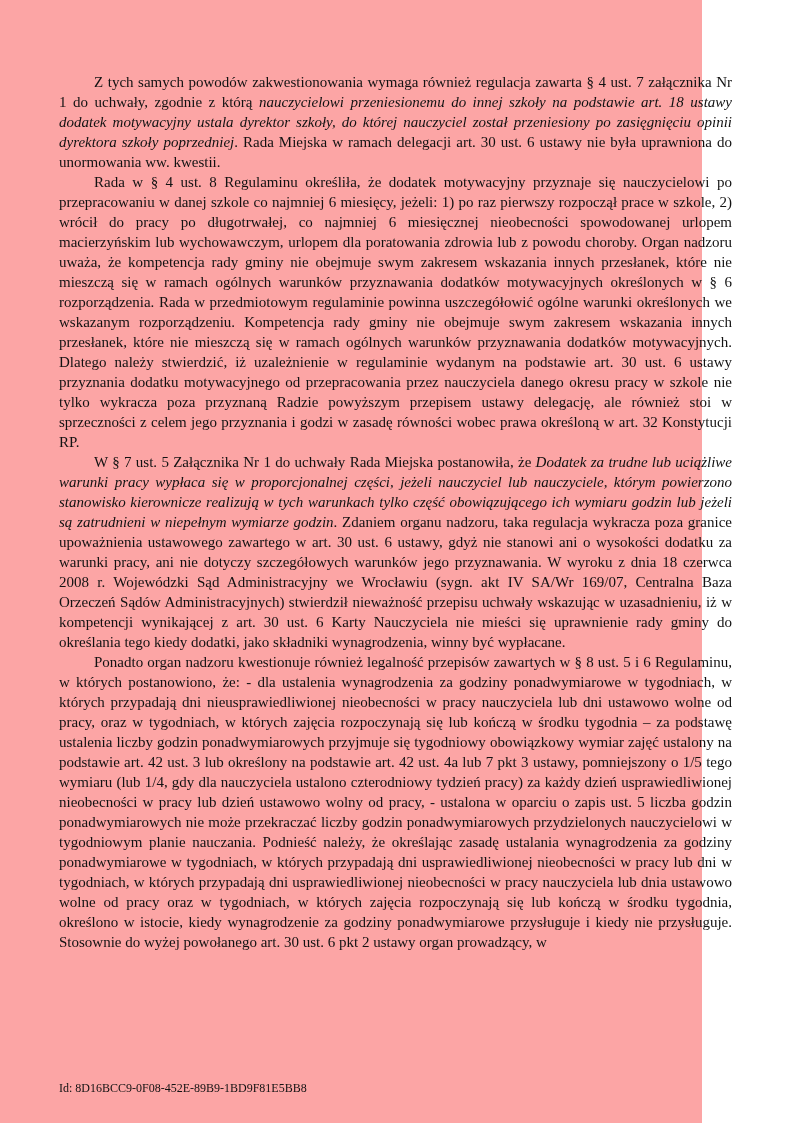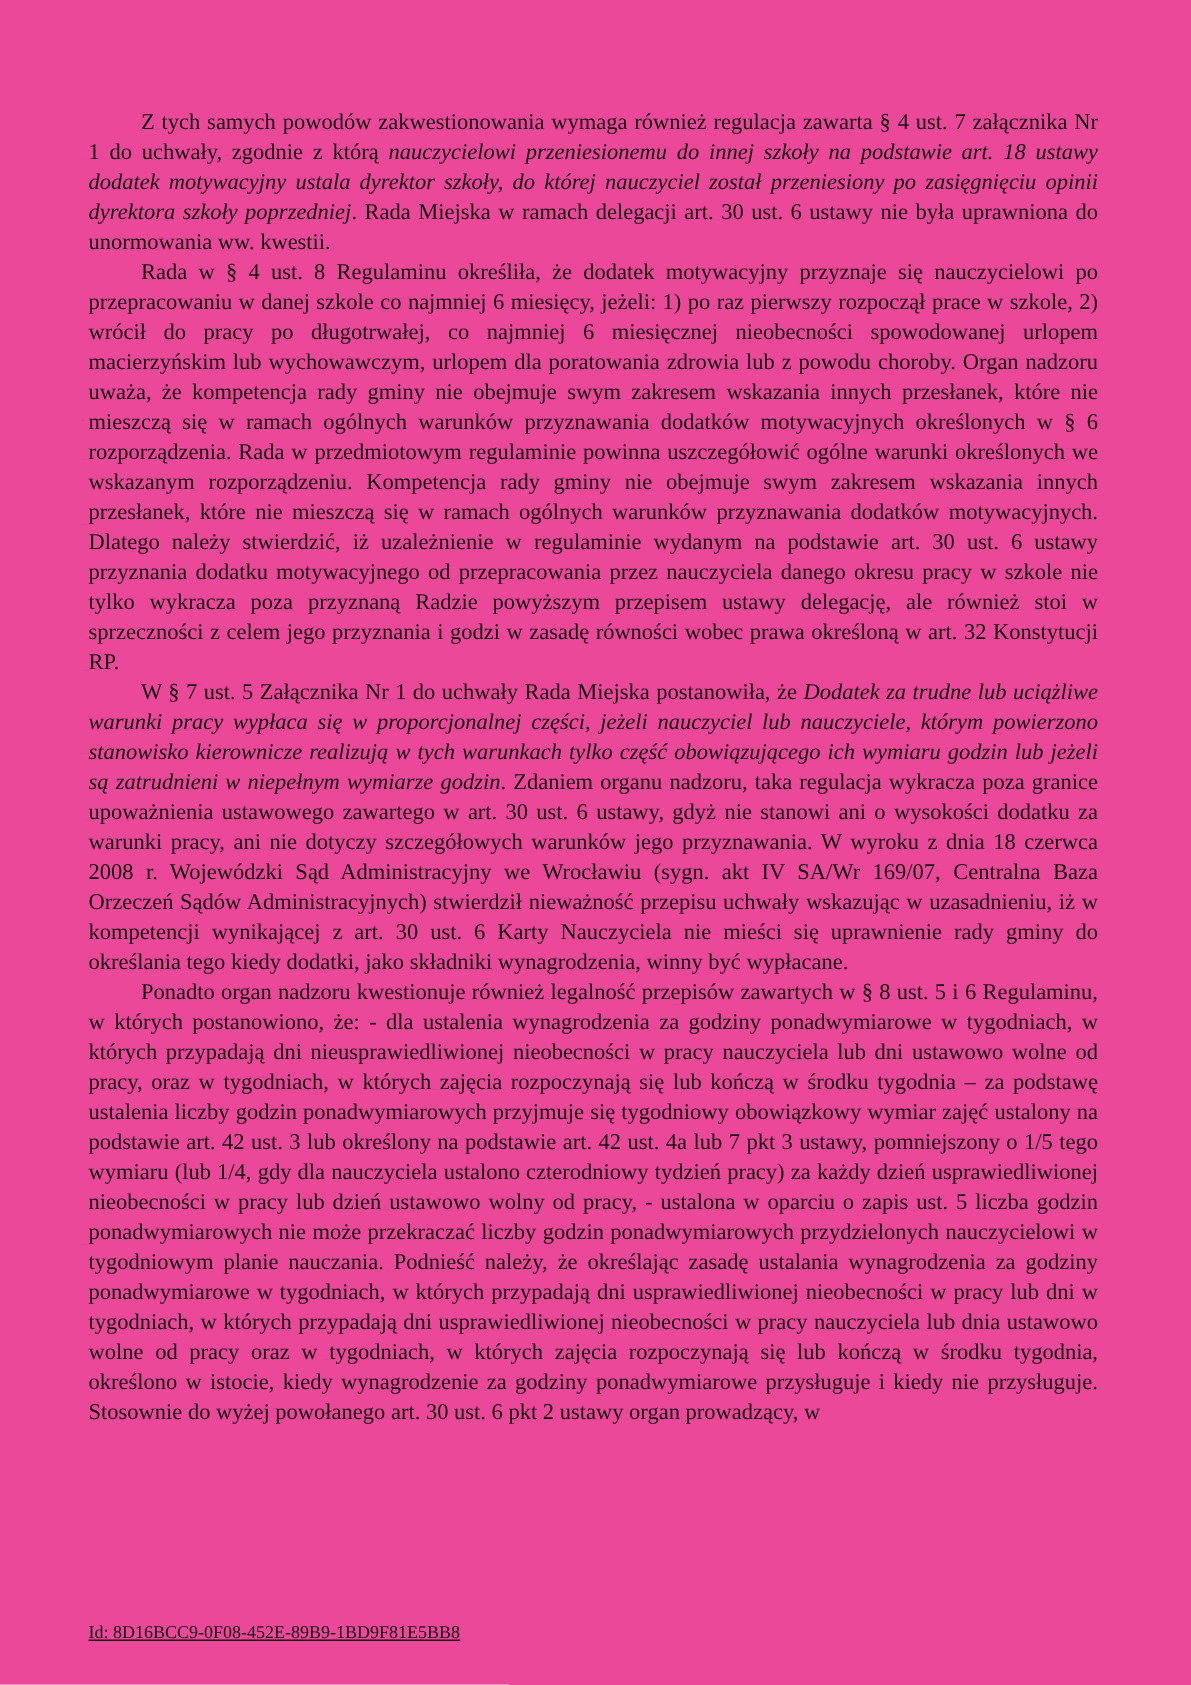--- a/index.html
+++ b/index.html
@@ -13,23 +13,23 @@
     height: 1123px;
     position: relative;
     overflow: hidden;
     font-family: "Liberation Serif", serif;
     color: #111111;
   }
   .page {
     position: absolute;
     left: 0;
     top: 0;
-    width: 794px;
+    width: 702px;
     height: 1123px;
-    background: #ec4899;
+    background: #fca5a5;
   }
   .text-block {
     position: absolute;
     left: 59px;
     top: 72px;
     width: 673px;
     font-size: 15px;
     line-height: 20px;
     text-align: justify;
     color: #121212;
@@ -43,21 +43,20 @@
     font-style: italic;
   }
   .footer-id {
     position: absolute;
     left: 59px;
     top: 1081px;
     font-size: 12px;
     line-height: 15px;
     color: #121212;
     white-space: nowrap;
-    text-decoration: underline;
   }
 </style>
 </head>
 <body>
 
 <div class="page">
 
   <div class="text-block">
 
     <p><span>Z tych samych powodów zakwestionowania wymaga również regulacja zawarta § 4 ust. 7 załącznika Nr 1 do uchwały, zgodnie z którą </span><em>nauczycielowi przeniesionemu do innej szkoły na podstawie art. 18 ustawy dodatek motywacyjny ustala dyrektor szkoły, do której nauczyciel został przeniesiony po zasięgnięciu opinii dyrektora szkoły poprzedniej</em><span>. Rada Miejska w ramach delegacji art. 30 ust. 6 ustawy nie była uprawniona do unormowania ww. kwestii.</span></p>

